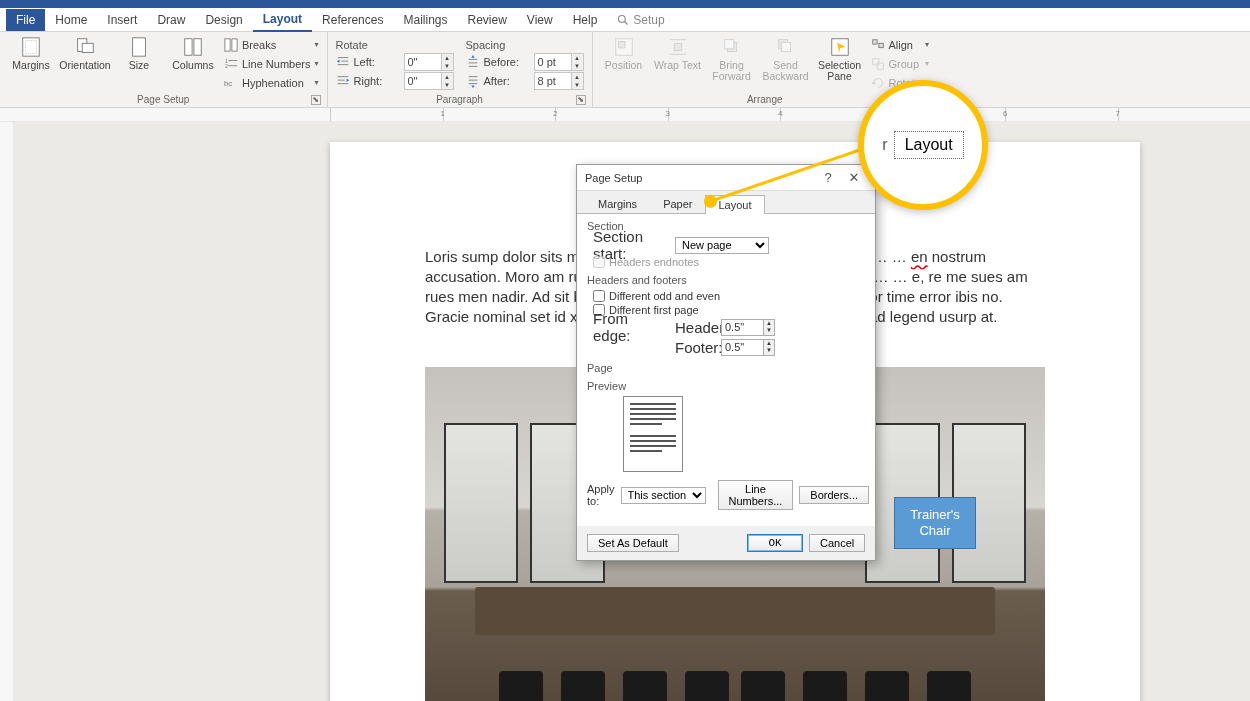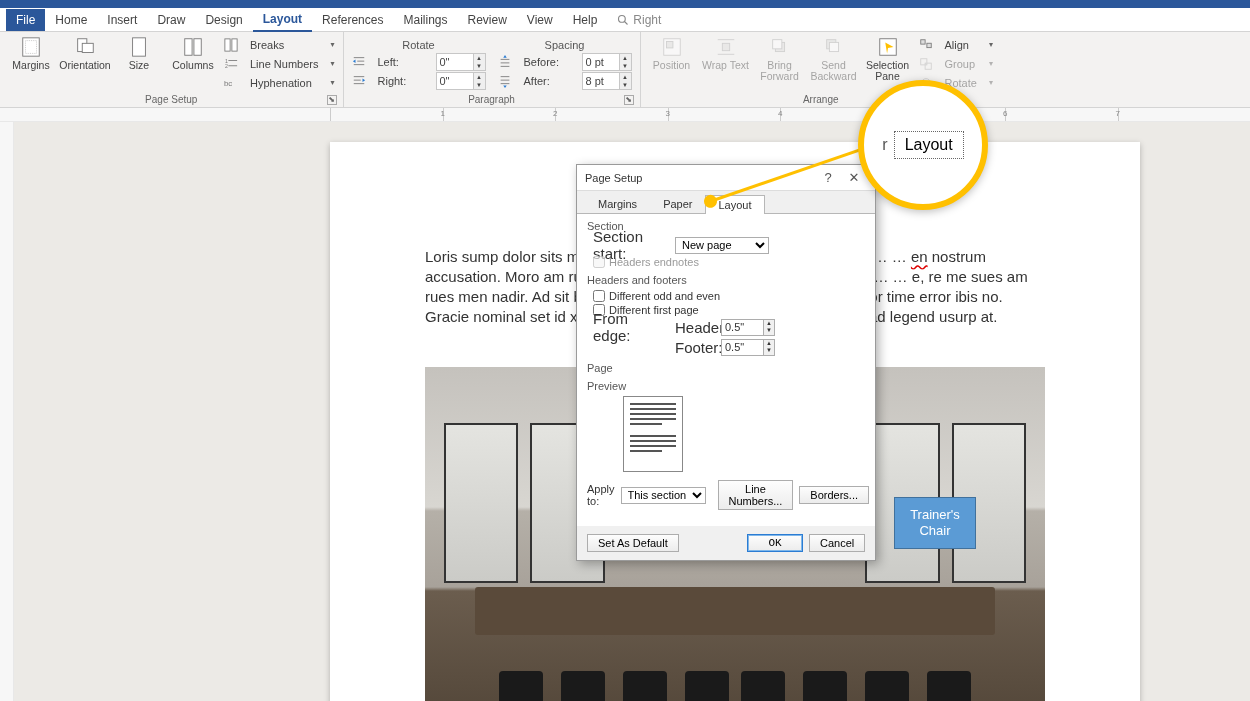--- a/index.html
+++ b/index.html
@@ -22,21 +22,21 @@
 .rgroup .label { text-align: center; font-size: 10px; color: #666; padding: 1px 0 2px; position: relative; }
 .rgroup .label .launcher { position: absolute; right: 0; bottom: 2px; width: 10px; height: 10px; border: 1px solid #aaa; font-size: 8px; line-height: 8px; text-align: center; }
 .rgroup .body { display: flex; gap: 4px; flex: 1; }
 
 .bigbtn { display: flex; flex-direction: column; align-items: center; justify-content: flex-start; width: 50px; padding-top: 2px; gap: 2px; cursor: pointer; }
 .bigbtn svg { width: 22px; height: 22px; }
 .bigbtn .cap { font-size: 10.5px; text-align: center; line-height: 11px; }
 .bigbtn.dim { opacity: 0.45; }
 
 .stackcol { display: flex; flex-direction: column; gap: 1px; justify-content: center; }
-.thinrow { display: flex; align-items: center; gap: 12px; height: 18px; font-size: 11px; padding: 0 2px; cursor: pointer; justify-content: center; }
+.thinrow { display: flex; align-items: center; gap: 4px; height: 18px; font-size: 11px; padding: 0 2px; cursor: pointer; }
 .thinrow svg { width: 14px; height: 14px; }
 .thinrow .chev { margin-left: auto; font-size: 8px; color: #666; }
 
 .ilabel { width: 46px; font-size: 11px; }
 .ispin { display: flex; align-items: center; border: 1px solid #c7c7c7; height: 18px; background: #fff; }
 .ispin .val { width: 36px; padding: 0 3px; font-size: 11px; }
 .ispin .btns { width: 12px; display: flex; flex-direction: column; border-left: 1px solid #c7c7c7; }
 .ispin .btns span { height: 8px; font-size: 6px; text-align: center; line-height: 8px; background: #efefef; }
 
 
@@ -113,21 +113,21 @@
   <div class="tab">References</div>
   <div class="tab">Mailings</div>
   <div class="tab">Review</div>
   <div class="tab">View</div>
   <div class="tab">Help</div>
   <div class="search">
     <svg viewBox="0 0 16 16">
         <circle cx="6.5" cy="6.5" r="4.5" fill="none" stroke="#888" stroke-width="1.5"></circle>
         <line x1="10" y1="10" x2="14" y2="14" stroke="#888" stroke-width="1.5"></line>
       </svg>
-    <span>Right</span>
+    <span>Setup</span>
   </div>
 </div>
 
 <div class="ribbon">
 
   <div class="rgroup">
     <div class="body">
       <div class="bigbtn">
         <svg viewBox="0 0 24 24">
             <rect x="3" y="2" width="18" height="20" fill="#fff" stroke="#7a7a7a"></rect>

